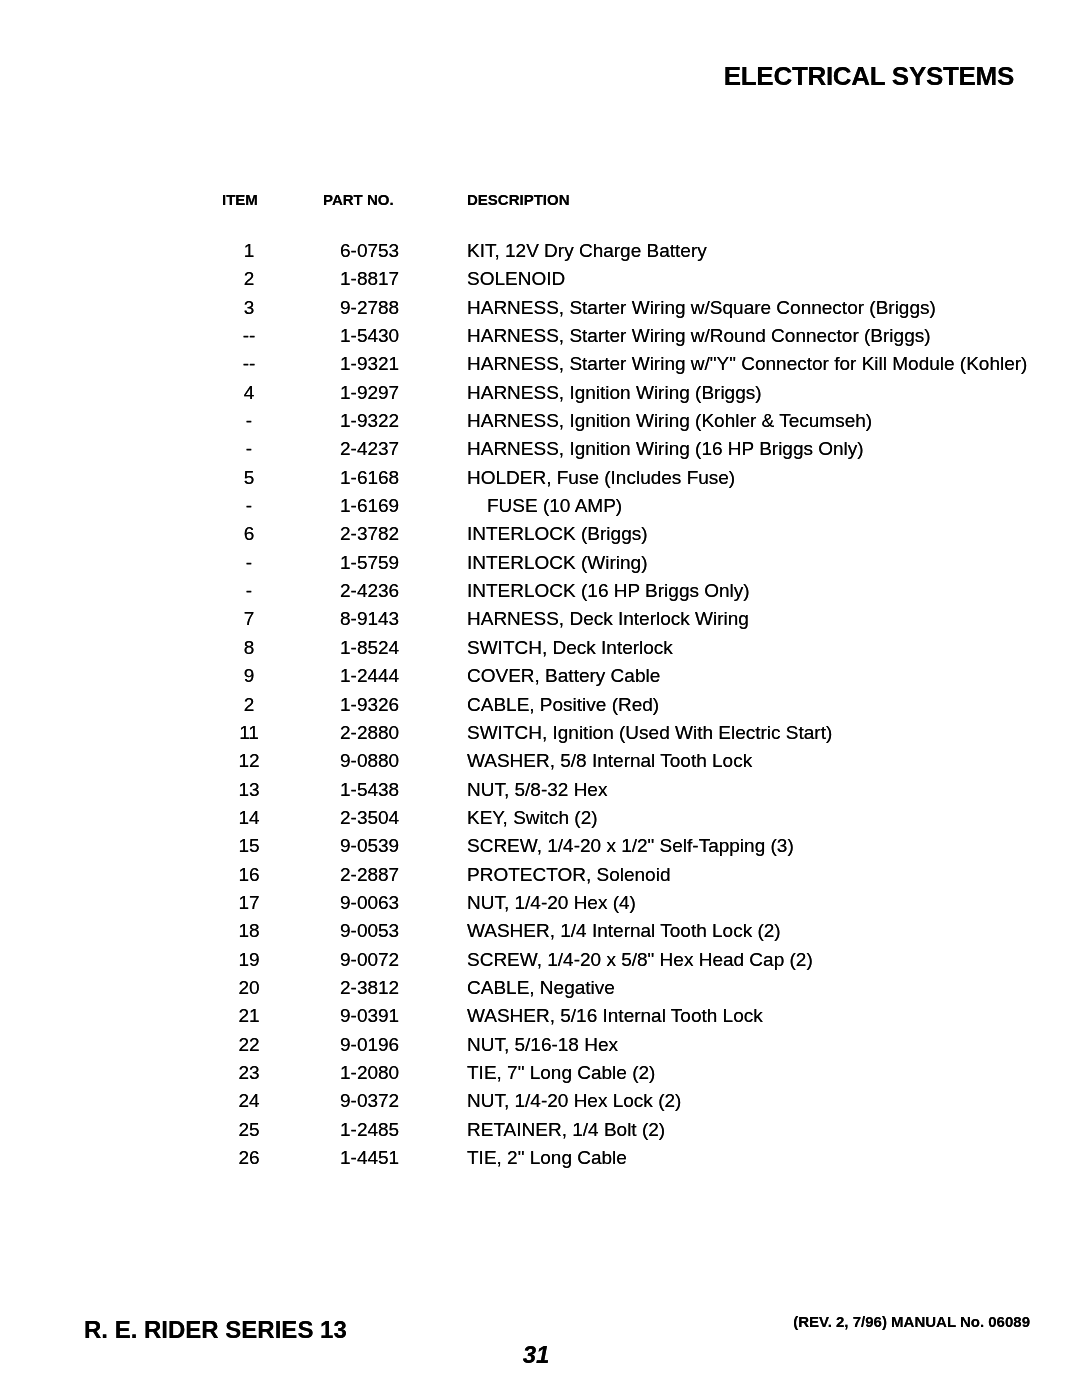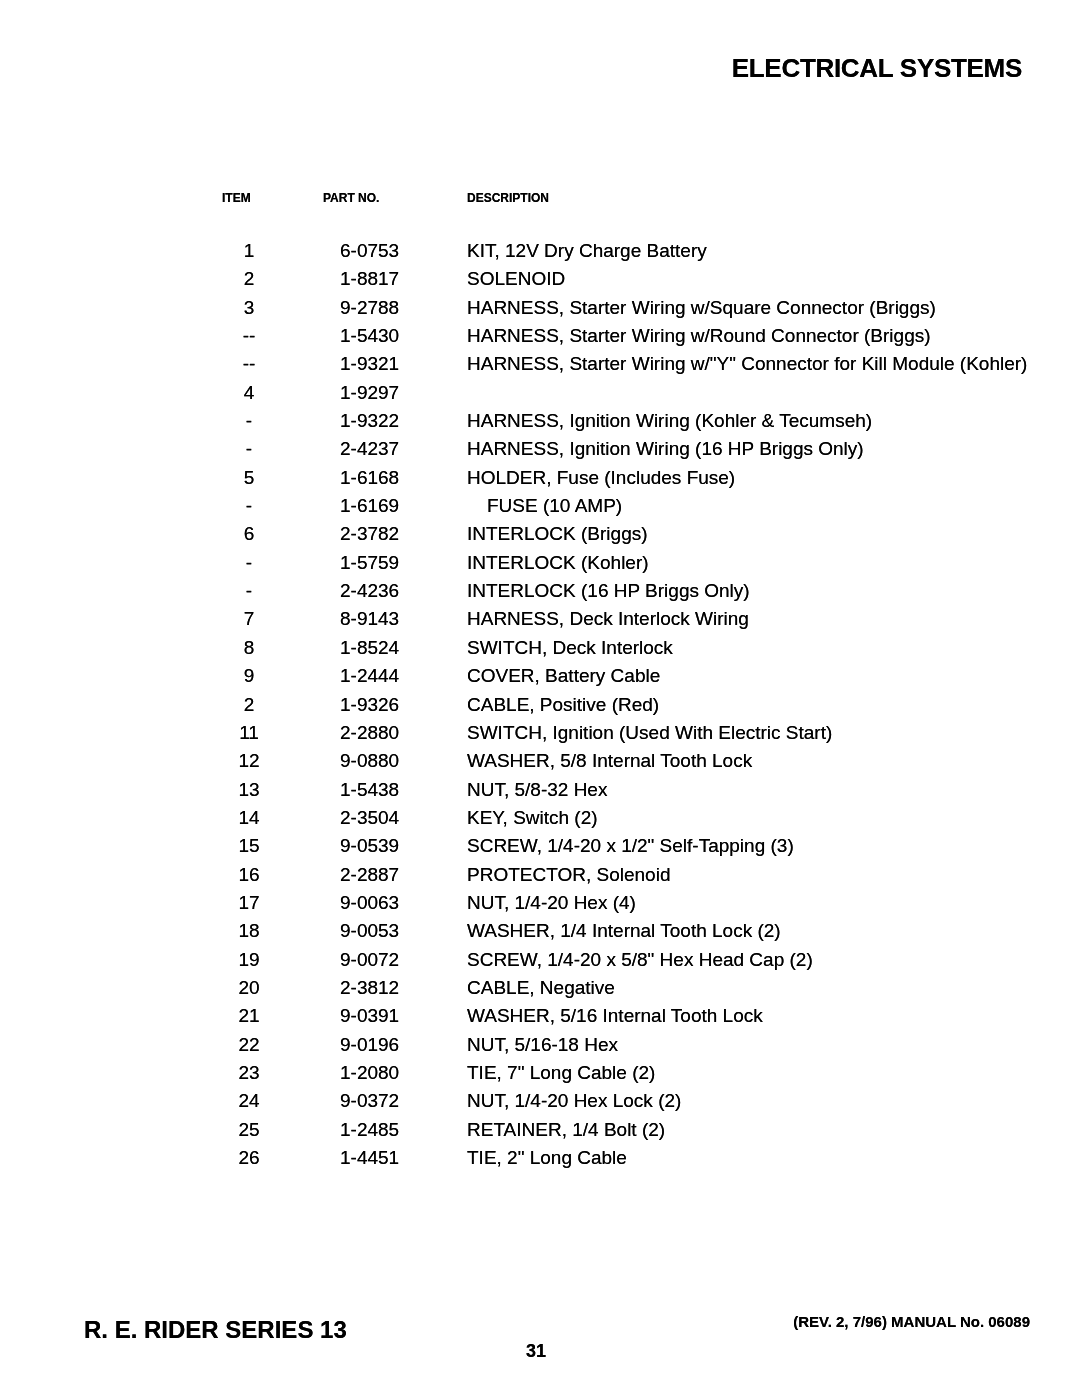--- a/index.html
+++ b/index.html
@@ -5,40 +5,40 @@
   html, body { margin: 0; padding: 0; background: #ffffff; }
   body {
     width: 1080px; height: 1400px;
     position: relative;
     font-family: "Liberation Sans", sans-serif;
     color: #000000;
     text-shadow: 0 0 0.45px rgba(0,0,0,0.85); 
     overflow: hidden;
   }
   .title {
-    position: absolute; top: 53px; right: 58px; margin: 0;
+    position: absolute; top: 53px; right: 58px; margin: 8px;
     font-size: 26px; font-weight: 700; letter-spacing: -0.3px;
     white-space: pre;
   }
   .thead {
     position: absolute; top: 191px; left: 0; width: 100%; height: 24px;
-    font-size: 12px; font-weight: 700;
+    font-size: 15px; font-weight: 700;
   }
   .tbody { position: absolute; top: 237px; left: 0; width: 100%; }
   .row { position: relative; height: 28.35px; font-size: 19px; line-height: 28.35px; }
   .row span, .thead span { white-space: pre; }
   .c-item { position: absolute; left: 220px; width: 58px; text-align: center; }
   .c-part { position: absolute; left: 340px; }
   .c-desc { position: absolute; left: 467px; }
   .thead .c-item { left: 222px; width: 44px; text-align: left; }
   .thead .c-part { left: 323px; }
   .c-desc.indent { left: 487px; }
   .footer-left  { position: absolute; left: 84px;  top: 1316px; font-size: 24px; font-weight: 700; white-space: pre; }
   .footer-right { position: absolute; right: 50px; top: 1313px; font-size: 15px; font-weight: 700; white-space: pre; }
-  .page-number  { position: absolute; left: 0; right: 8px; top: 1341px; text-align: center; font-size: 18px; font-weight: 700; }
+  .page-number  { position: absolute; left: 0; right: 8px; top: 1341px; text-align: center; font-size: 24px; font-weight: 700; font-style: italic; }
 </style>
 </head>
 <body>
 
 <div class="page">
 
   <h1 class="title">ELECTRICAL SYSTEMS</h1>
 
   <div class="thead">
     <span class="c-item">ITEM</span>
@@ -68,20 +68,21 @@
         <span class="c-desc">HARNESS, Starter Wiring w/Round Connector (Briggs)</span>
       </div>
       <div class="row">
         <span class="c-item">--</span>
         <span class="c-part">1-9321</span>
         <span class="c-desc">HARNESS, Starter Wiring w/"Y" Connector for Kill Module (Kohler)</span>
       </div>
       <div class="row">
         <span class="c-item">4</span>
         <span class="c-part">1-9297</span>
+        <span class="c-desc">HARNESS, Ignition Wiring (Briggs)</span>
       </div>
       <div class="row">
         <span class="c-item">-</span>
         <span class="c-part">1-9322</span>
         <span class="c-desc">HARNESS, Ignition Wiring (Kohler &amp; Tecumseh)</span>
       </div>
       <div class="row">
         <span class="c-item">-</span>
         <span class="c-part">2-4237</span>
         <span class="c-desc">HARNESS, Ignition Wiring (16 HP Briggs Only)</span>
@@ -97,21 +98,21 @@
         <span class="c-desc indent">FUSE (10 AMP)</span>
       </div>
       <div class="row">
         <span class="c-item">6</span>
         <span class="c-part">2-3782</span>
         <span class="c-desc">INTERLOCK (Briggs)</span>
       </div>
       <div class="row">
         <span class="c-item">-</span>
         <span class="c-part">1-5759</span>
-        <span class="c-desc">INTERLOCK (Kohler)</span>
+        <span class="c-desc">INTERLOCK (Wiring)</span>
       </div>
       <div class="row">
         <span class="c-item">-</span>
         <span class="c-part">2-4236</span>
         <span class="c-desc">INTERLOCK (16 HP Briggs Only)</span>
       </div>
       <div class="row">
         <span class="c-item">7</span>
         <span class="c-part">8-9143</span>
         <span class="c-desc">HARNESS, Deck Interlock Wiring</span>

